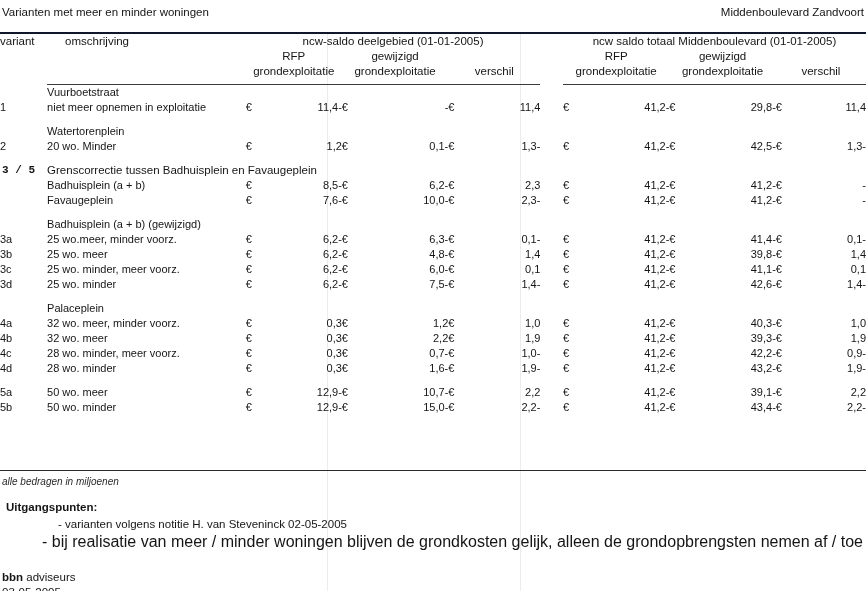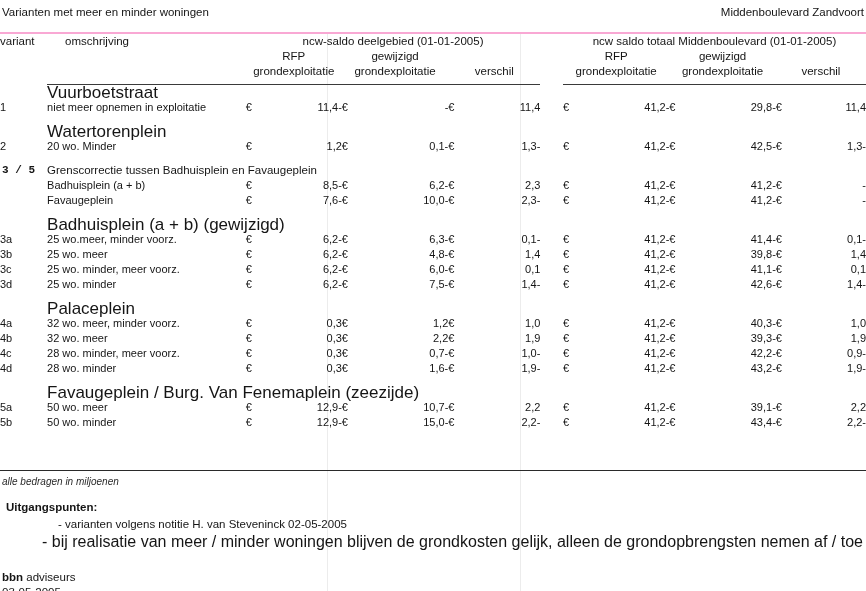--- a/index.html
+++ b/index.html
@@ -16,21 +16,21 @@
     overflow: hidden;
     position: relative;
   }
 
   
   .page-head {
     position: absolute;
     left: 0; top: 0;
     width: 866px;
     height: 34px;
-    border-bottom: 2px solid #f9a8d4;
+    border-bottom: 2px solid #0f172a;
     box-sizing: border-box;
   }
   .page-head .ph-left {
     position: absolute;
     left: 2px; top: 6px;
     font-size: 11.5px;
     white-space: nowrap;
   }
   .page-head .ph-right {
     position: absolute;
@@ -92,21 +92,21 @@
   .rule-desc  { border-bottom: 1px solid #3a3a3a; }
 
   .num { text-align: right; padding-right: 2px; }
   .eur { text-align: left; padding-left: 4px; }
   .desc { padding-left: 36px; }
   .varn { padding-left: 18px; }
   .varn-wide { padding-left: 2px; white-space: nowrap; }
   .sect {
     font-weight: bold;
     padding-left: 36px;
-    font-size: 17px;
+    font-size: 11px;
     margin-top: 26px;
   }
   .sect-flush {
     font-weight: bold;
     padding-left: 2px;
     font-size: 11.5px;
   }
   .spacer-row td { height: 9px; line-height: 9px; }
   .spacer-sm td { height: 5px; line-height: 5px; }
 
@@ -473,25 +473,20 @@
           <td class="num">41,2-</td>
           <td class="eur">€</td>
           <td class="num">43,2-</td>
           <td class="eur">€</td>
           <td class="num">1,9-</td>
         </tr>
         <tr class="spacer-row">
           <td colspan="15"></td>
         </tr>
         <tr>
-          <td class="varn-wide"></td>
-          <td class="sect" colspan="1">Favaugeplein / Burg. Van Fenemaplein (zeezijde)</td>
-          <td colspan="13"></td>
-        </tr>
-        <tr>
           <td class="varn">5a</td>
           <td class="desc">50 wo. meer</td>
           <td class="eur">€</td>
           <td class="num">12,9-</td>
           <td class="eur">€</td>
           <td class="num">10,7-</td>
           <td class="eur">€</td>
           <td class="num">2,2</td>
           <td></td>
           <td class="eur">€</td>

